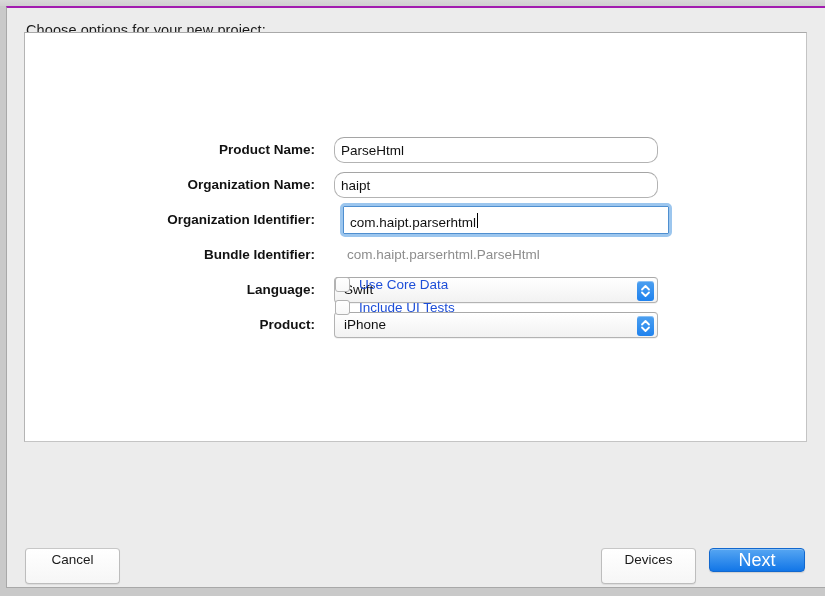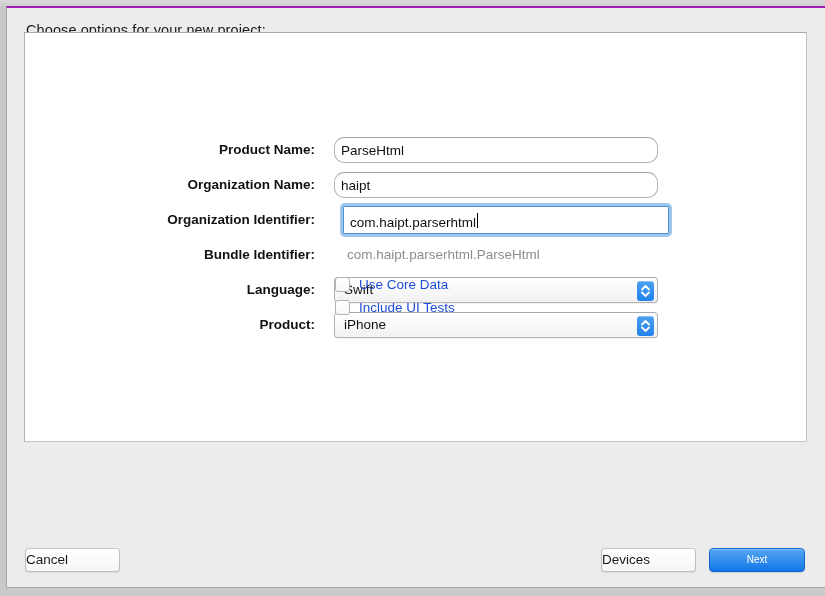--- a/index.html
+++ b/index.html
@@ -224,47 +224,48 @@
   .checkbox-label {
     margin-left: 9px;
     font-size: 13.5px;
     color: #1d4ed8;
     white-space: nowrap;
   }
 
   
   .push-button {
     position: absolute;
-    height: 24px;
+    height: 36px;
     box-sizing: border-box;
     background: linear-gradient(#ffffff, #f6f6f6);
     border: 1px solid #bdbdbd;
     border-top-color: #c7c7c7;
     border-radius: 4px;
     box-shadow: 0 1px 1px rgba(0,0,0,0.07);
     font-size: 13.5px;
     color: #1a1a1a;
+    text-align: center;
     line-height: 22px;
     cursor: default;
     font-family: "Liberation Sans", sans-serif;
     white-space: nowrap;
   }
   #cancel-button { left: 18px;  top: 540px; width: 95px; }
   #previous-button { left: 594px; top: 540px; width: 95px; }
   #next-button {
     left: 702px;
     top: 540px;
     width: 96px;
     height: 24px;
     box-sizing: border-box;
     background: linear-gradient(#56a6f2, #1276e7);
     border: 1px solid #1268ce;
     border-radius: 4px;
     box-shadow: 0 1px 1px rgba(0,0,0,0.12), inset 0 1px 0 rgba(255,255,255,0.30);
-    font-size: 10px;
+    font-size: 18px;
     color: #ffffff;
     text-align: center;
     line-height: 22px;
     cursor: default;
     font-family: "Liberation Sans", sans-serif;
     white-space: nowrap;
     position: absolute;
   }
 </style>
 </head>

